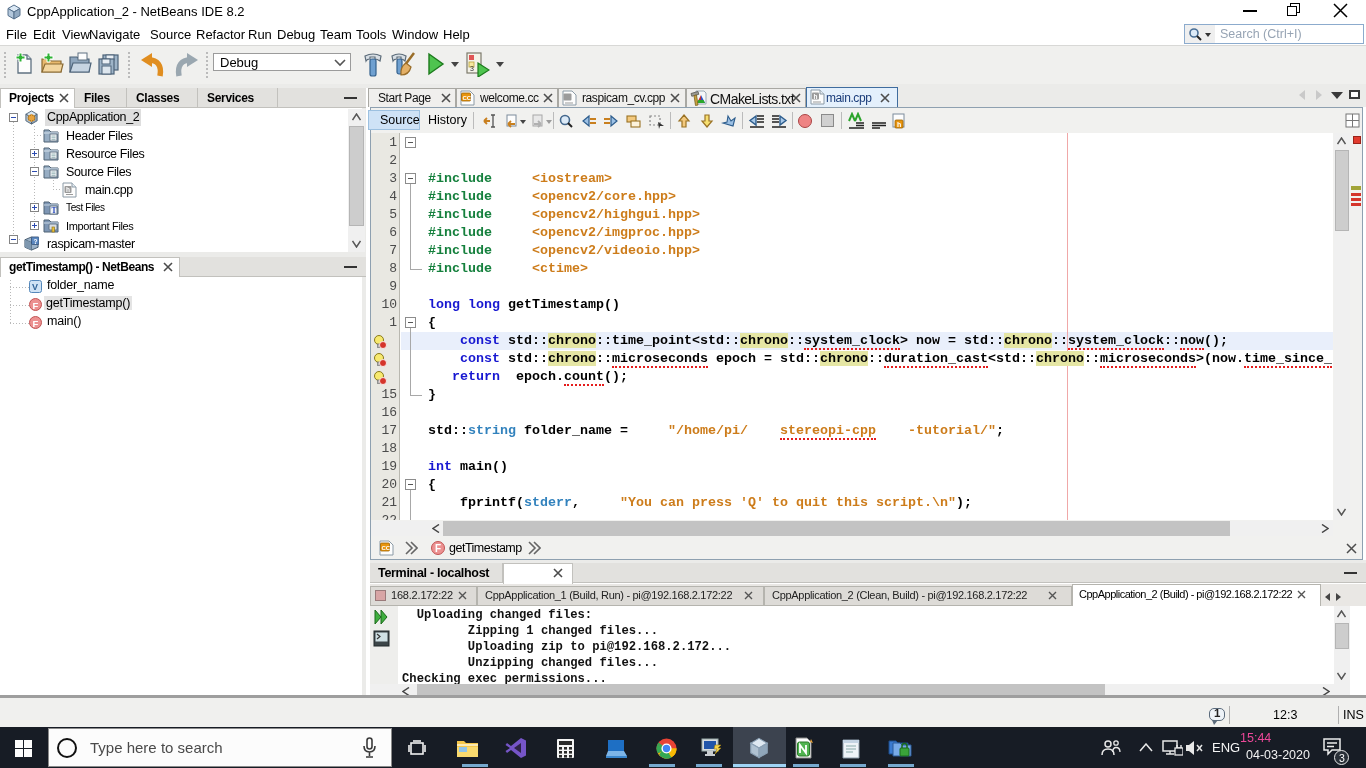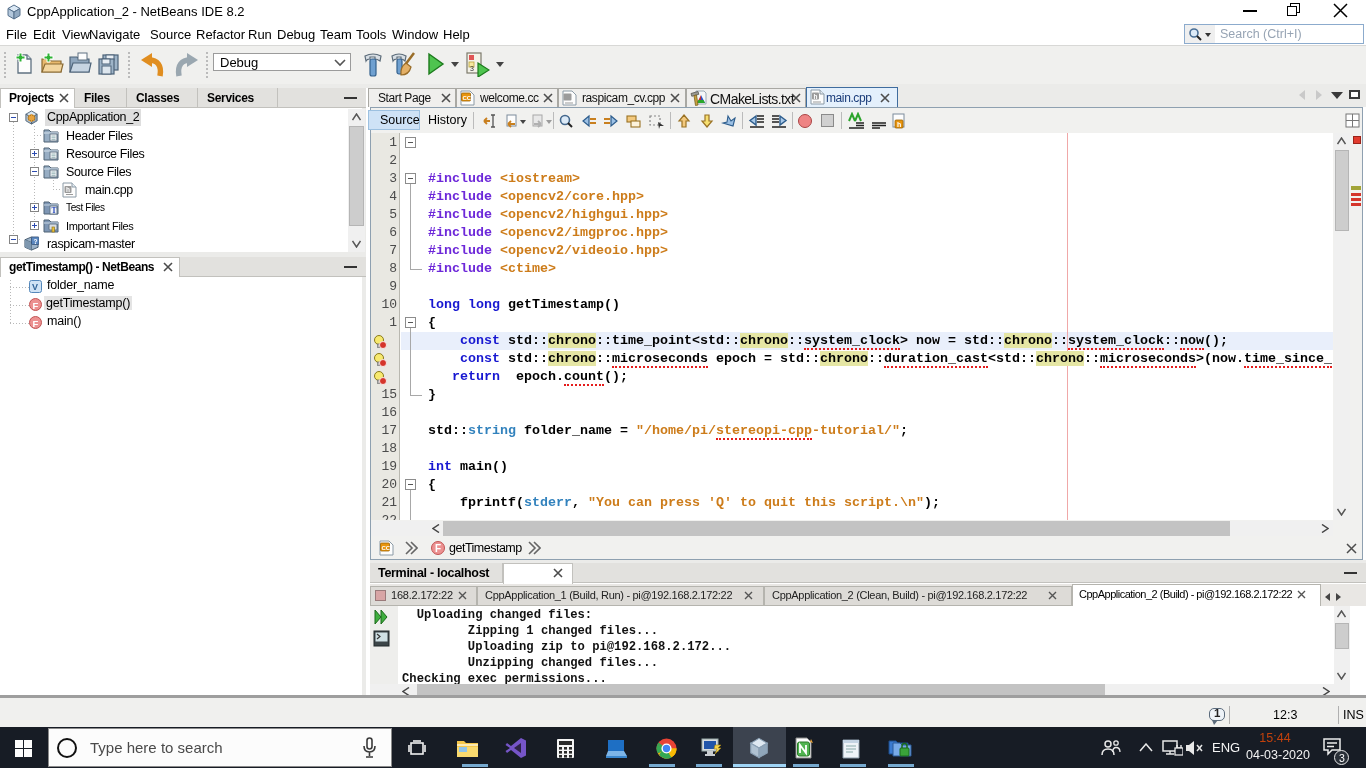--- a/index.html
+++ b/index.html
@@ -1,22 +1,22 @@
 <!DOCTYPE html>
 <html><head>
 <meta charset="utf-8">
 <style>
 * { margin:0; padding:0; box-sizing:border-box; }
 html,body { width:1366px; height:768px; overflow:hidden; }
 body { font-family:"Liberation Sans", sans-serif; background:#fff; position:relative; }
 .a { position:absolute; }
 .cl { position:absolute; left:57px; height:18px; line-height:18px; font-family:"Liberation Mono",monospace; font-size:13.33px; font-weight:bold; white-space:pre; color:#000; }
 .kw { color:#1717d1;font-family:Liberation Mono, monospace; }
-.pp { color:#6d28d9; }
-.st { color:#cd7c1a; }
+.pp { color:#15803d; }
+.st { color:#cd7c1a;margin-left:32px; }
 .ty { color:#3282bd; }
 .hl { background:#e5e6a4; }
 .sq { border-bottom:2px dotted #e51c1c; }
 .num { position:absolute; left:0; width:26px; height:18px; line-height:18px; text-align:right; font-family:"Liberation Mono",monospace; font-size:13px; color:#4b4b4b; }
 .fold { position:absolute; left:34px; width:11px; height:11px; border:1px solid #8c8c8c; background:#fff; }
 .fold:after { content:""; position:absolute; left:2px; top:4px; width:5px; height:1px; background:#555; }
 .fln { position:absolute; left:39px; width:1px; background:#a8a8a8; }
 .ftk { position:absolute; left:39px; width:12px; height:1px; background:#a8a8a8; }
 .bulb { position:absolute; left:1px; width:15px; height:15px; }
 .ol { position:absolute; left:402px; height:16px; line-height:16px; font-family:"Liberation Mono",monospace; font-size:12.2px; font-weight:bold; white-space:pre; color:#111; }
@@ -777,21 +777,21 @@
     <rect x="1" y="1" width="14" height="10" fill="none" stroke="#e8e8e8" stroke-width="1.5"></rect>
     <path d="M4,14 L12,14 M8,11 L8,14" stroke="#e8e8e8" stroke-width="1.4"></path>
     <path d="M14,8 L20,8 M15,8 L15,5 M19,8 L19,5" stroke="#e8e8e8" stroke-width="1.4"></path>
     <rect x="13" y="8" width="8" height="7" fill="#171c25" stroke="#e8e8e8" stroke-width="1.3"></rect>
   </svg>
   <svg class="a" style="left:1185px;top:740px" width="20" height="16" viewBox="0 0 20 16">
     <path d="M1,5 L4,5 L9,1 L9,15 L4,11 L1,11 Z" fill="#e8e8e8"></path>
     <path d="M12,5 L17,11 M17,5 L12,11" stroke="#e8e8e8" stroke-width="1.5"></path>
   </svg>
   <div class="a" style="left:1212px;top:740px;font-size:13px;color:#f5f5f5;">ENG</div>
-  <div class="a" style="left:1240px;top:731px;width:70px;text-align:center;font-size:12.5px;color:#c2410c;white-space:nowrap;">15:44</div>
+  <div class="a" style="left:1240px;top:731px;width:70px;text-align:left;font-size:12.5px;color:#ec4899;white-space:nowrap;">15:44</div>
   <div class="a" style="left:1243px;top:748px;width:70px;text-align:center;font-size:12.5px;color:#f2f2f2;white-space:nowrap;">04-03-2020</div>
   <svg class="a" style="left:1322px;top:737px" width="20" height="19" viewBox="0 0 20 19">
     <path d="M2,2 L18,2 L18,13 L10,13 L6,17 L6,13 L2,13 Z" fill="none" stroke="#ececec" stroke-width="1.5"></path>
     <path d="M5,6 L15,6 M5,9.5 L12,9.5" stroke="#ececec" stroke-width="1.3"></path>
   </svg>
   <div class="a" style="left:1334px;top:750px;width:15px;height:15px;border-radius:50%;background:#2a3038;border:1px solid #e8e8e8;"></div>
   <div class="a" style="left:1339px;top:752px;font-size:10.5px;color:#fff;">3</div>
 </div>
 
 </body></html>

